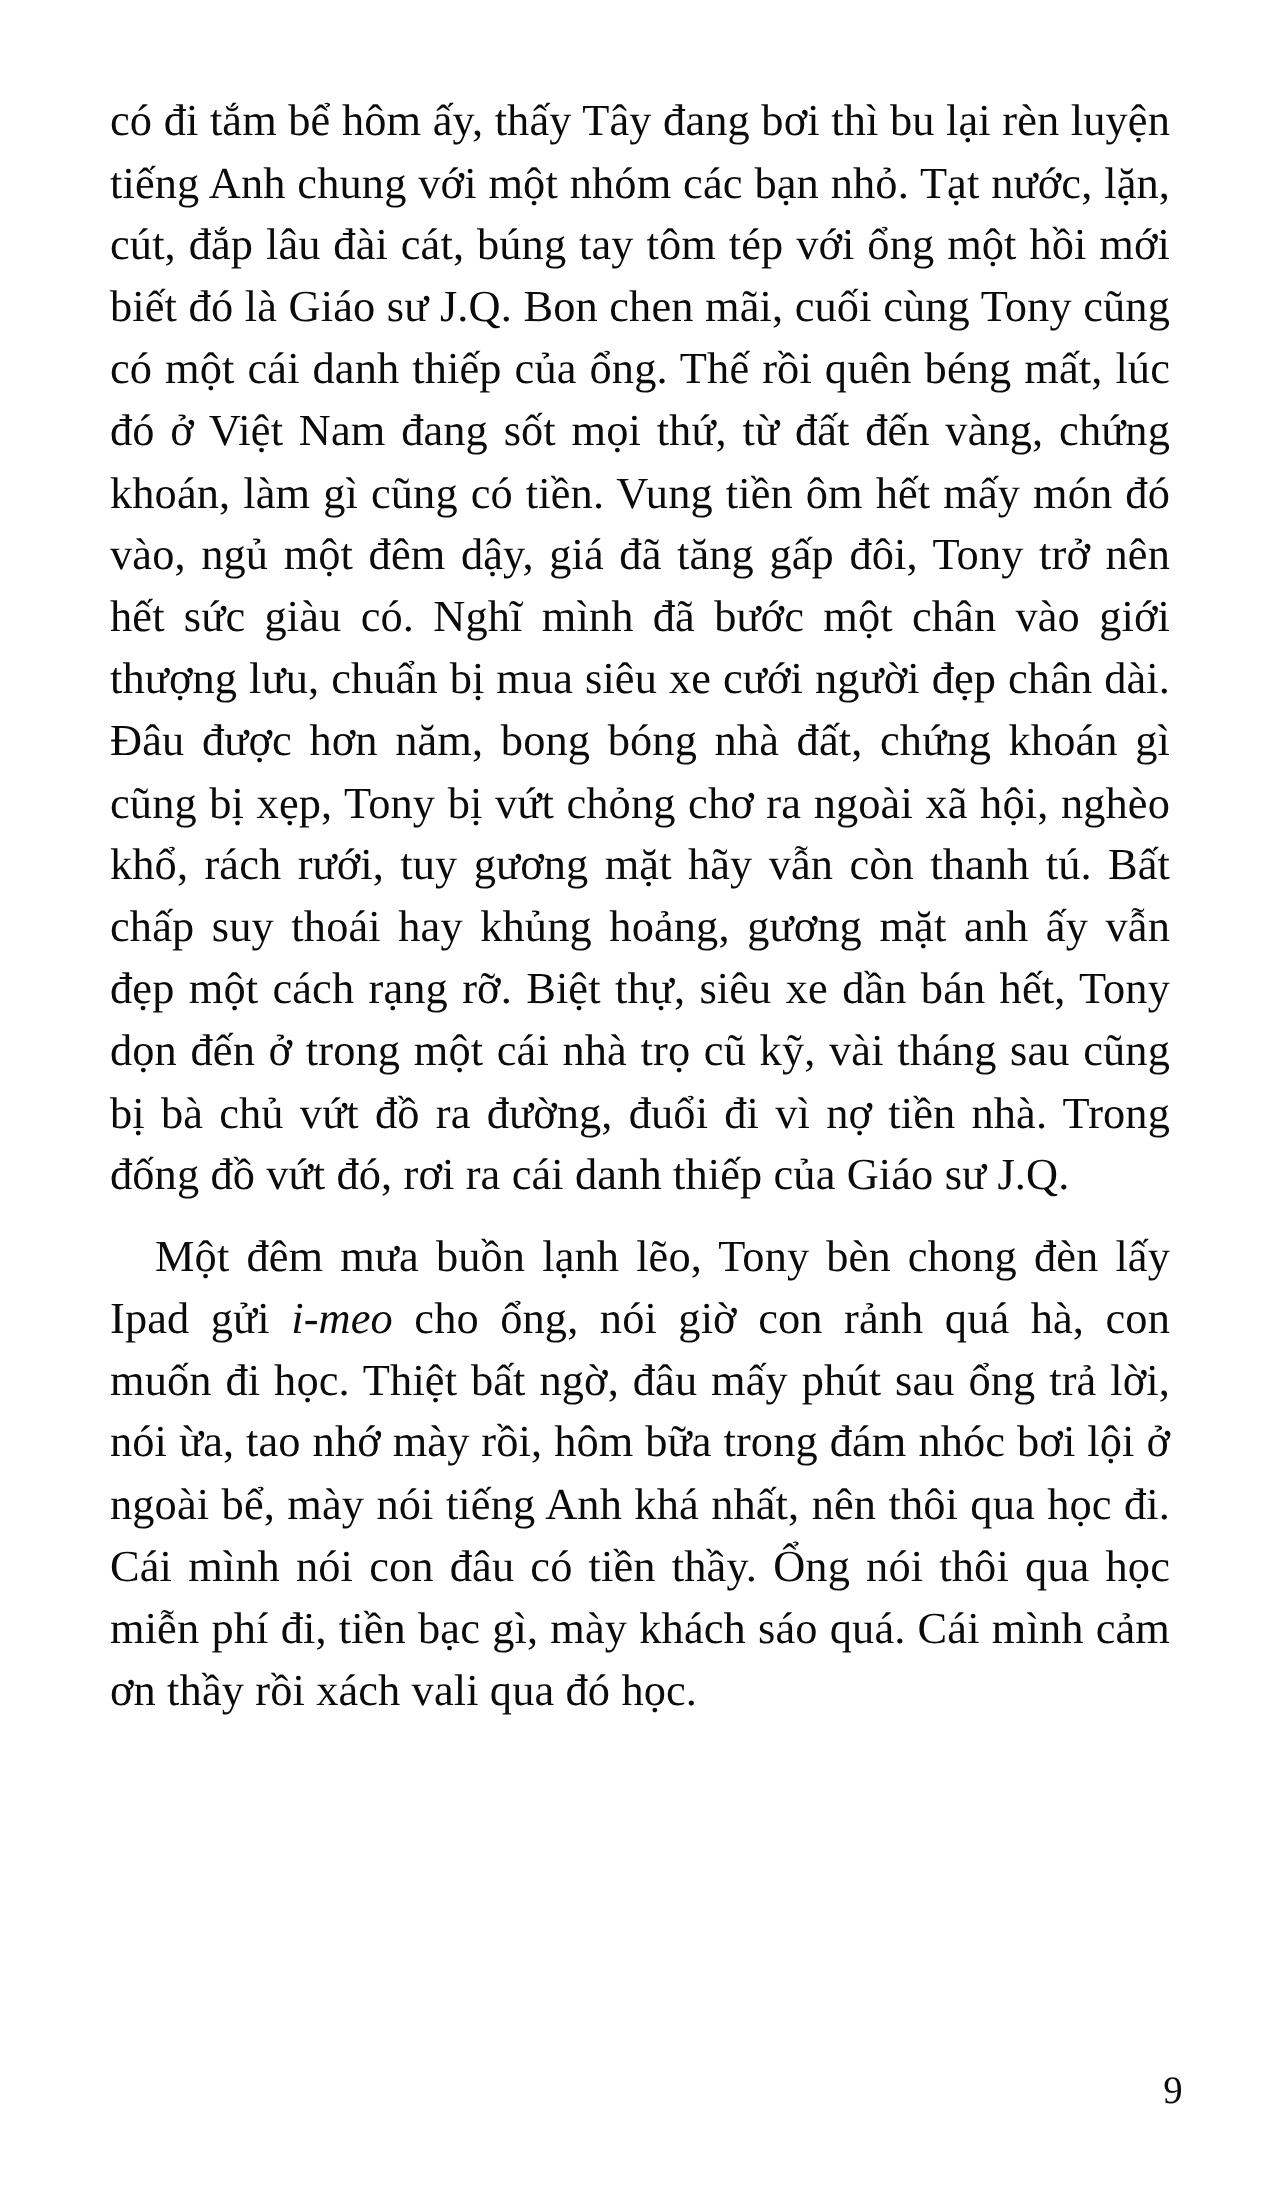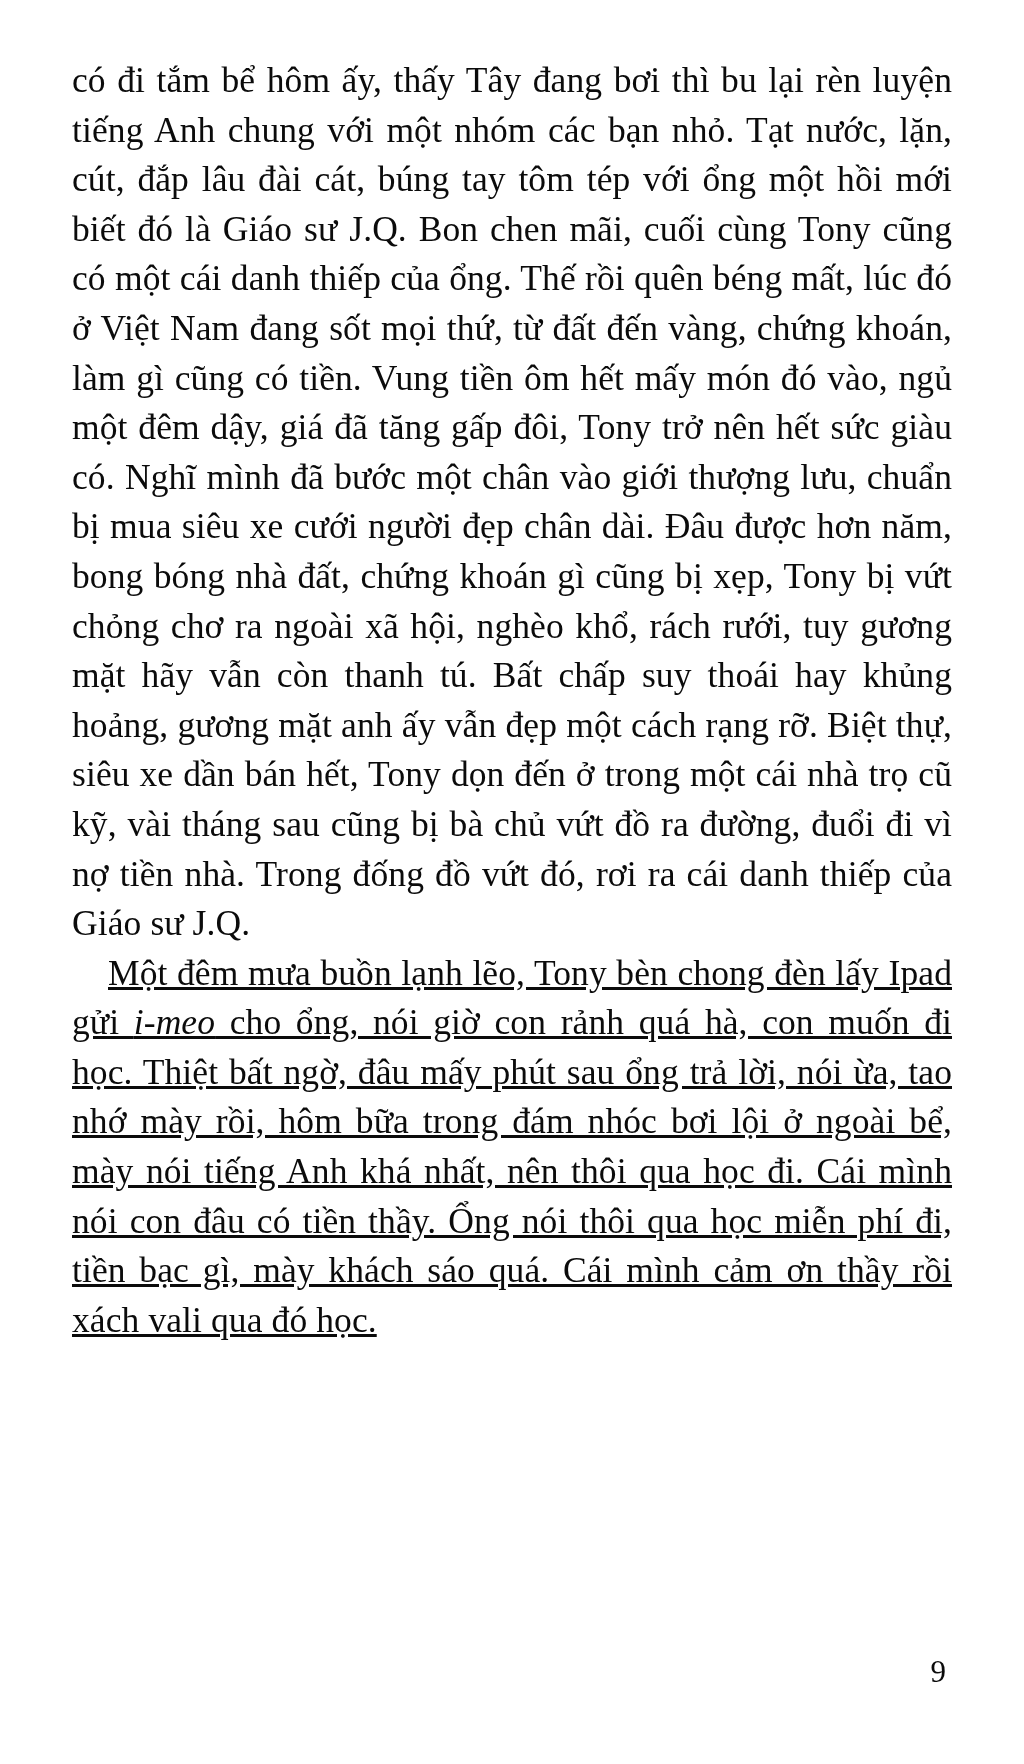--- a/index.html
+++ b/index.html
@@ -22,26 +22,25 @@
     width: 880px;
     font-family: "Liberation Serif", "DejaVu Serif", serif;
     font-size: 35.5px;
     line-height: 49.6px;
     color: #0b0b0b;
     text-align: justify;
     text-justify: inter-word;
     letter-spacing: 0.1px;
   }
   .para {
-    margin: 0;
+    margin: 16px;
     text-indent: 0;
   }
   .para + .para {
     margin-top: 0;
-    text-decoration: underline;
   }
   .para.indented {
     text-indent: 36px;
   }
   .para em {
     font-style: italic;
   }
   .page-number {
     position: absolute;
     right: 78px;

